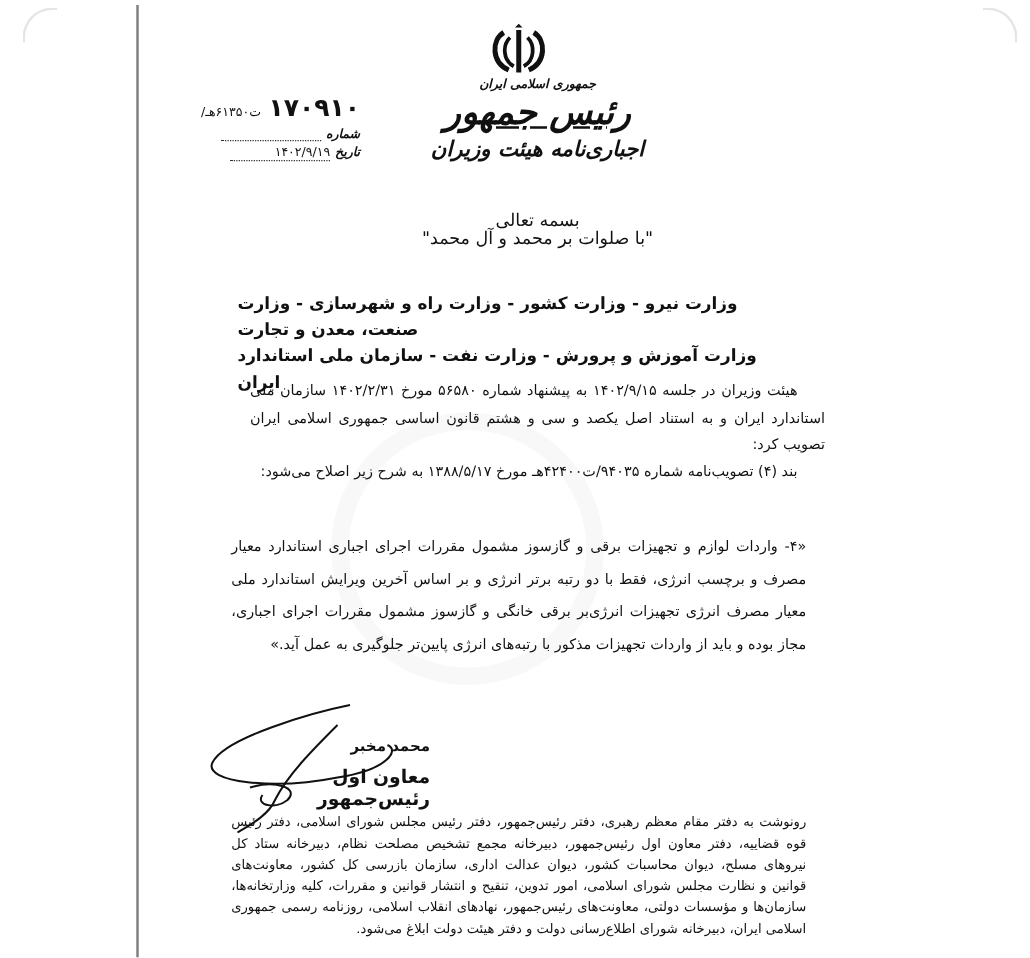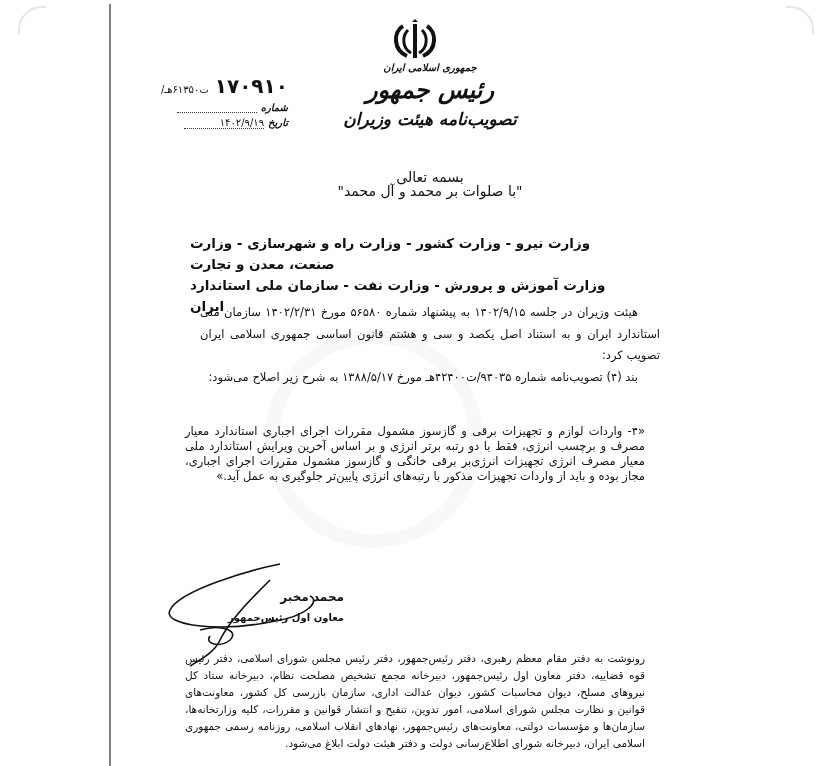--- a/index.html
+++ b/index.html
@@ -16,36 +16,36 @@
   .ref-top { display:flex; align-items:baseline; gap:6px; direction:ltr; justify-content:flex-end;margin-top:48px; }
   .ref-number { font-size:20px; font-weight:bold; letter-spacing:2px; font-family:"DejaVu Sans", sans-serif; }
   .ref-code { font-size:10px; }
   .ref-line { font-size:10px; display:flex; direction:rtl; gap:4px; margin-top:4px; }
   .ref-line .lbl { font-style:italic; font-weight:bold; }
   .ref-line .val { border-bottom:1px dotted #333; min-width:80px; font-size:10px; }
 
   .emblem-wrap { position:absolute; left:385px; top:18px; width:60px; height:44px; }
   .header { position:absolute; left:330px; top:62px; width:200px; text-align:center; direction:rtl; }
   .h-country { font-size:10px; font-style:italic; font-weight:bold; }
-  .h-president { font-size:24px; font-weight:bold; font-style:italic; font-family:"DejaVu Serif", serif; line-height:34px; }
+  .h-president { font-size:28px; font-weight:bold; font-style:italic; font-family:"DejaVu Serif", serif; line-height:34px;text-decoration:underline; }
   .h-sub { font-size:17px; font-weight:bold; font-style:italic; font-family:"DejaVu Serif", serif; margin-top:2px; }
   .bismillah { position:absolute; left:330px; top:170px; width:200px; text-align:center; direction:rtl; font-size:14px; line-height:14px; }
 
   .addressees { position:absolute; left:190px; top:233px; width:450px; text-align:left; direction:rtl; font-size:13.5px; font-weight:bold; line-height:21px; }
 
   .body { position:absolute; left:200px; top:302px; width:460px; direction:rtl; text-align:justify; font-size:11.5px; line-height:21.5px; }
   .body p { margin:0; }
   .body .indent { text-indent:22px; }
-  .quote { position:absolute; left:185px; top:424px; width:460px; direction:rtl; text-align:justify; font-size:11.5px; line-height:15px; }
+  .quote { position:absolute; left:185px; top:424px; width:460px; direction:rtl; text-align:justify; font-size:11.5px; line-height:26px; }
 
   .watermark { position:absolute; left:265px; top:330px; width:190px; height:190px; border-radius:50%; border:14px solid rgba(160,160,160,0.08); transform:rotate(-30deg); }
 
   .signature-block { position:absolute; left:184px; top:590px; width:160px; direction:rtl; text-align:right; }
   .sig-name { font-size:12px; font-weight:bold; }
-  .sig-title { font-size:10px; font-weight:bold; margin-top:8px; }
+  .sig-title { font-size:15px; font-weight:bold; margin-top:8px; }
   .signature-svg { position:absolute; left:160px; top:560px; }
 
   .cc { position:absolute; left:185px; top:650px; width:460px; direction:rtl; text-align:justify; font-size:10.5px; line-height:17px; }
 </style>
 </head>
 <body>
 
 <div class="corner tl"></div>
 <div class="corner tr"></div>
 <div class="page-edge"></div>
@@ -72,21 +72,21 @@
     <path d="M23 12 C17 18, 17 30, 26 35" stroke="#111" stroke-width="3" fill="none"></path>
     <path d="M37 12 C43 18, 43 30, 34 35" stroke="#111" stroke-width="3" fill="none"></path>
     <rect x="28" y="6" width="4" height="34" fill="#111"></rect>
     <path d="M27 4 L30 1 L33 4 Z" fill="#111"></path>
   </svg>
 </div>
 
 <div class="header">
   <div class="h-country">جمهوری اسلامی ایران</div>
   <div class="h-president">رئیس جمهور</div>
-  <div class="h-sub">تصویب‌نامه هیئت وزیران</div>
+  <div class="h-sub">اجباری‌نامه هیئت وزیران</div>
 </div>
 
 <div class="bismillah">
   <div>بسمه تعالی</div>
   <div>"با صلوات بر محمد و آل محمد"</div>
 </div>
 
 <div class="addressees">
   <div>وزارت نیرو - وزارت کشور - وزارت راه و شهرسازی - وزارت صنعت، معدن و تجارت</div>
   <div>وزارت آموزش و پرورش - وزارت نفت - سازمان ملی استاندارد ایران</div>

